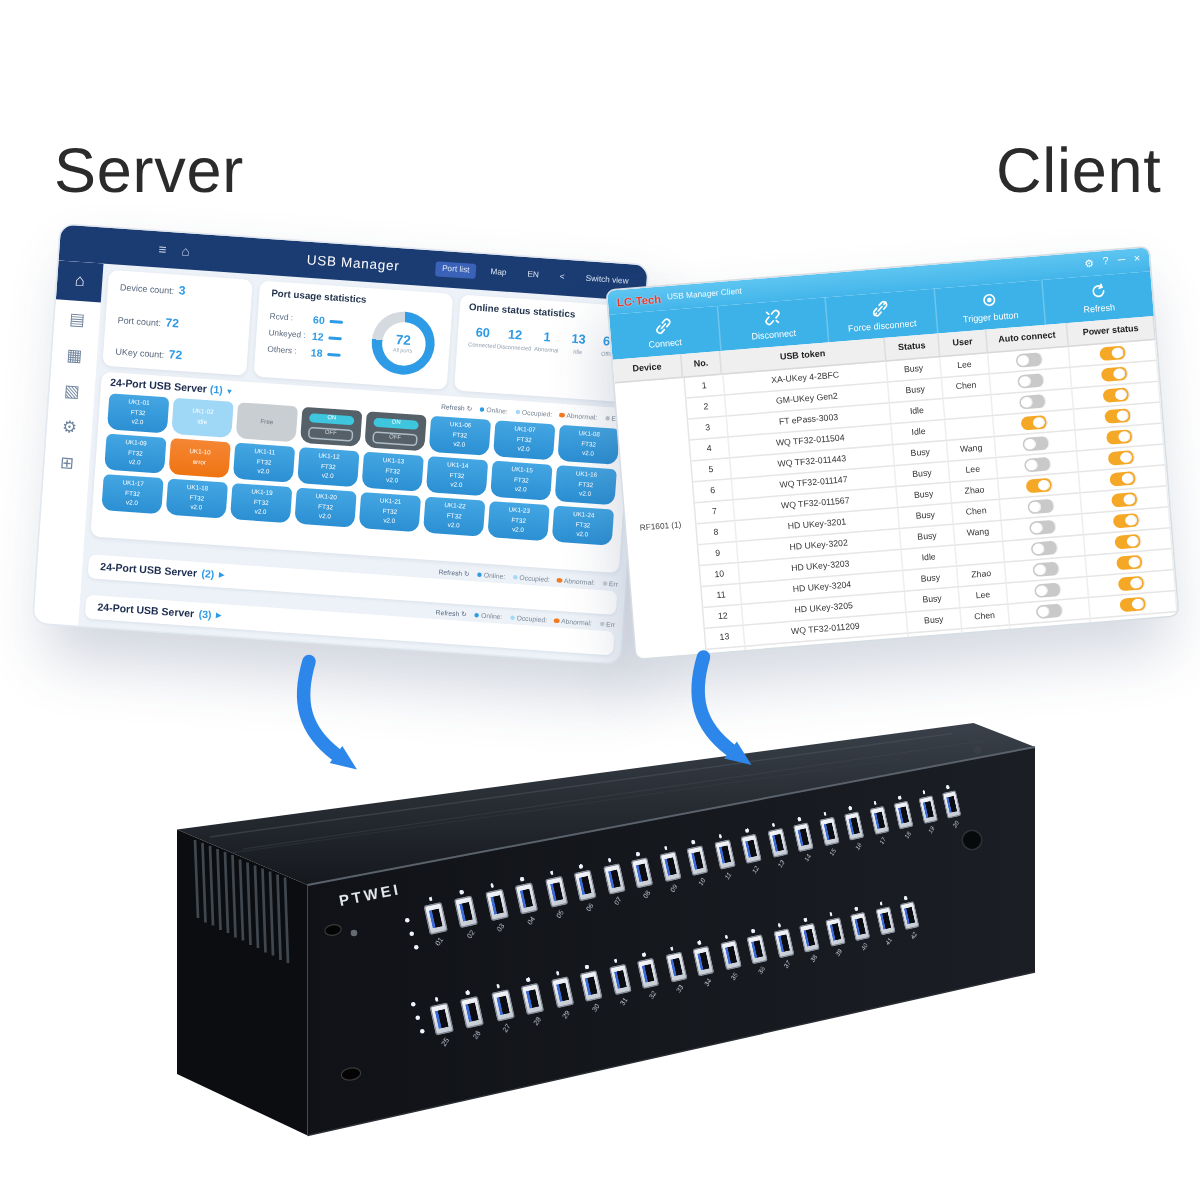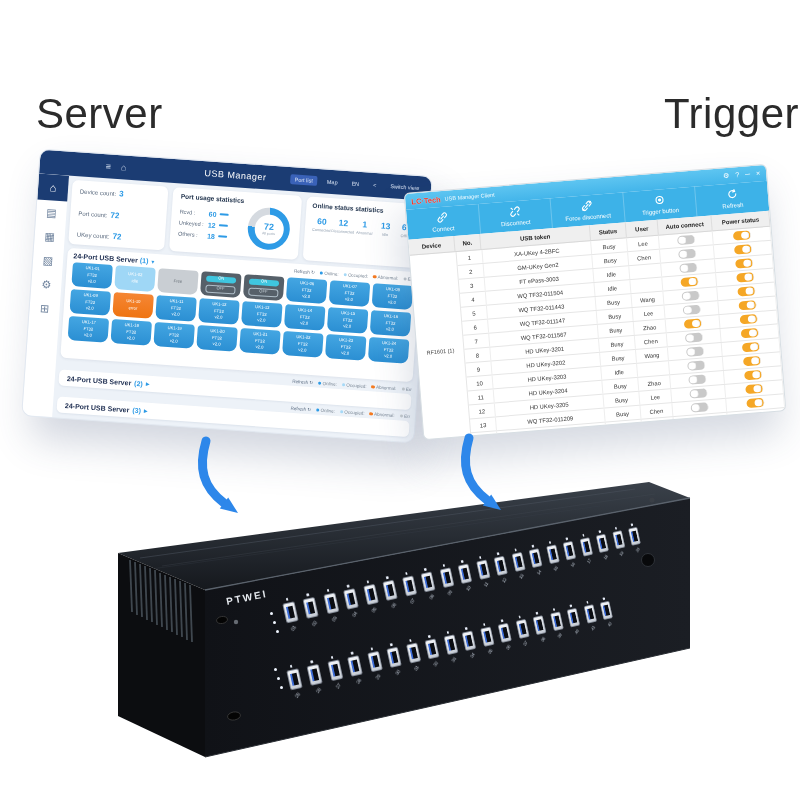--- a/index.html
+++ b/index.html
@@ -120,21 +120,21 @@
   .tongue{width:7px;height:12px;background:#0b0d12;box-shadow:inset 2px 0 0 #3b6bd6;}
   .pnum{font-size:5px;color:#c3ccd8;transform:rotate(-42deg);margin-top:3px;}
   #brand{position:absolute;left:226px;top:592px;transform:rotate(-11deg);color:#e3e7ec;
     font-size:10px;font-weight:bold;letter-spacing:2px;}
   .ledc{position:absolute;width:3px;height:3px;border-radius:50%;background:#f0f6ff;}
 </style>
 </head>
 <body>
 
 <div class="heading" id="server-heading">Server</div>
-<div class="heading" id="client-heading">Trigger</div>
+<div class="heading" id="client-heading">Client</div>
 
 <div id="server-window">
   <div class="s-titlebar">
     <div class="s-tb-icons">
       <span>≡</span>
       <span>⌂</span>
     </div>
     <div class="s-title">USB Manager</div>
     <div class="s-tabs">
         <span class="tab active">Port list</span>

